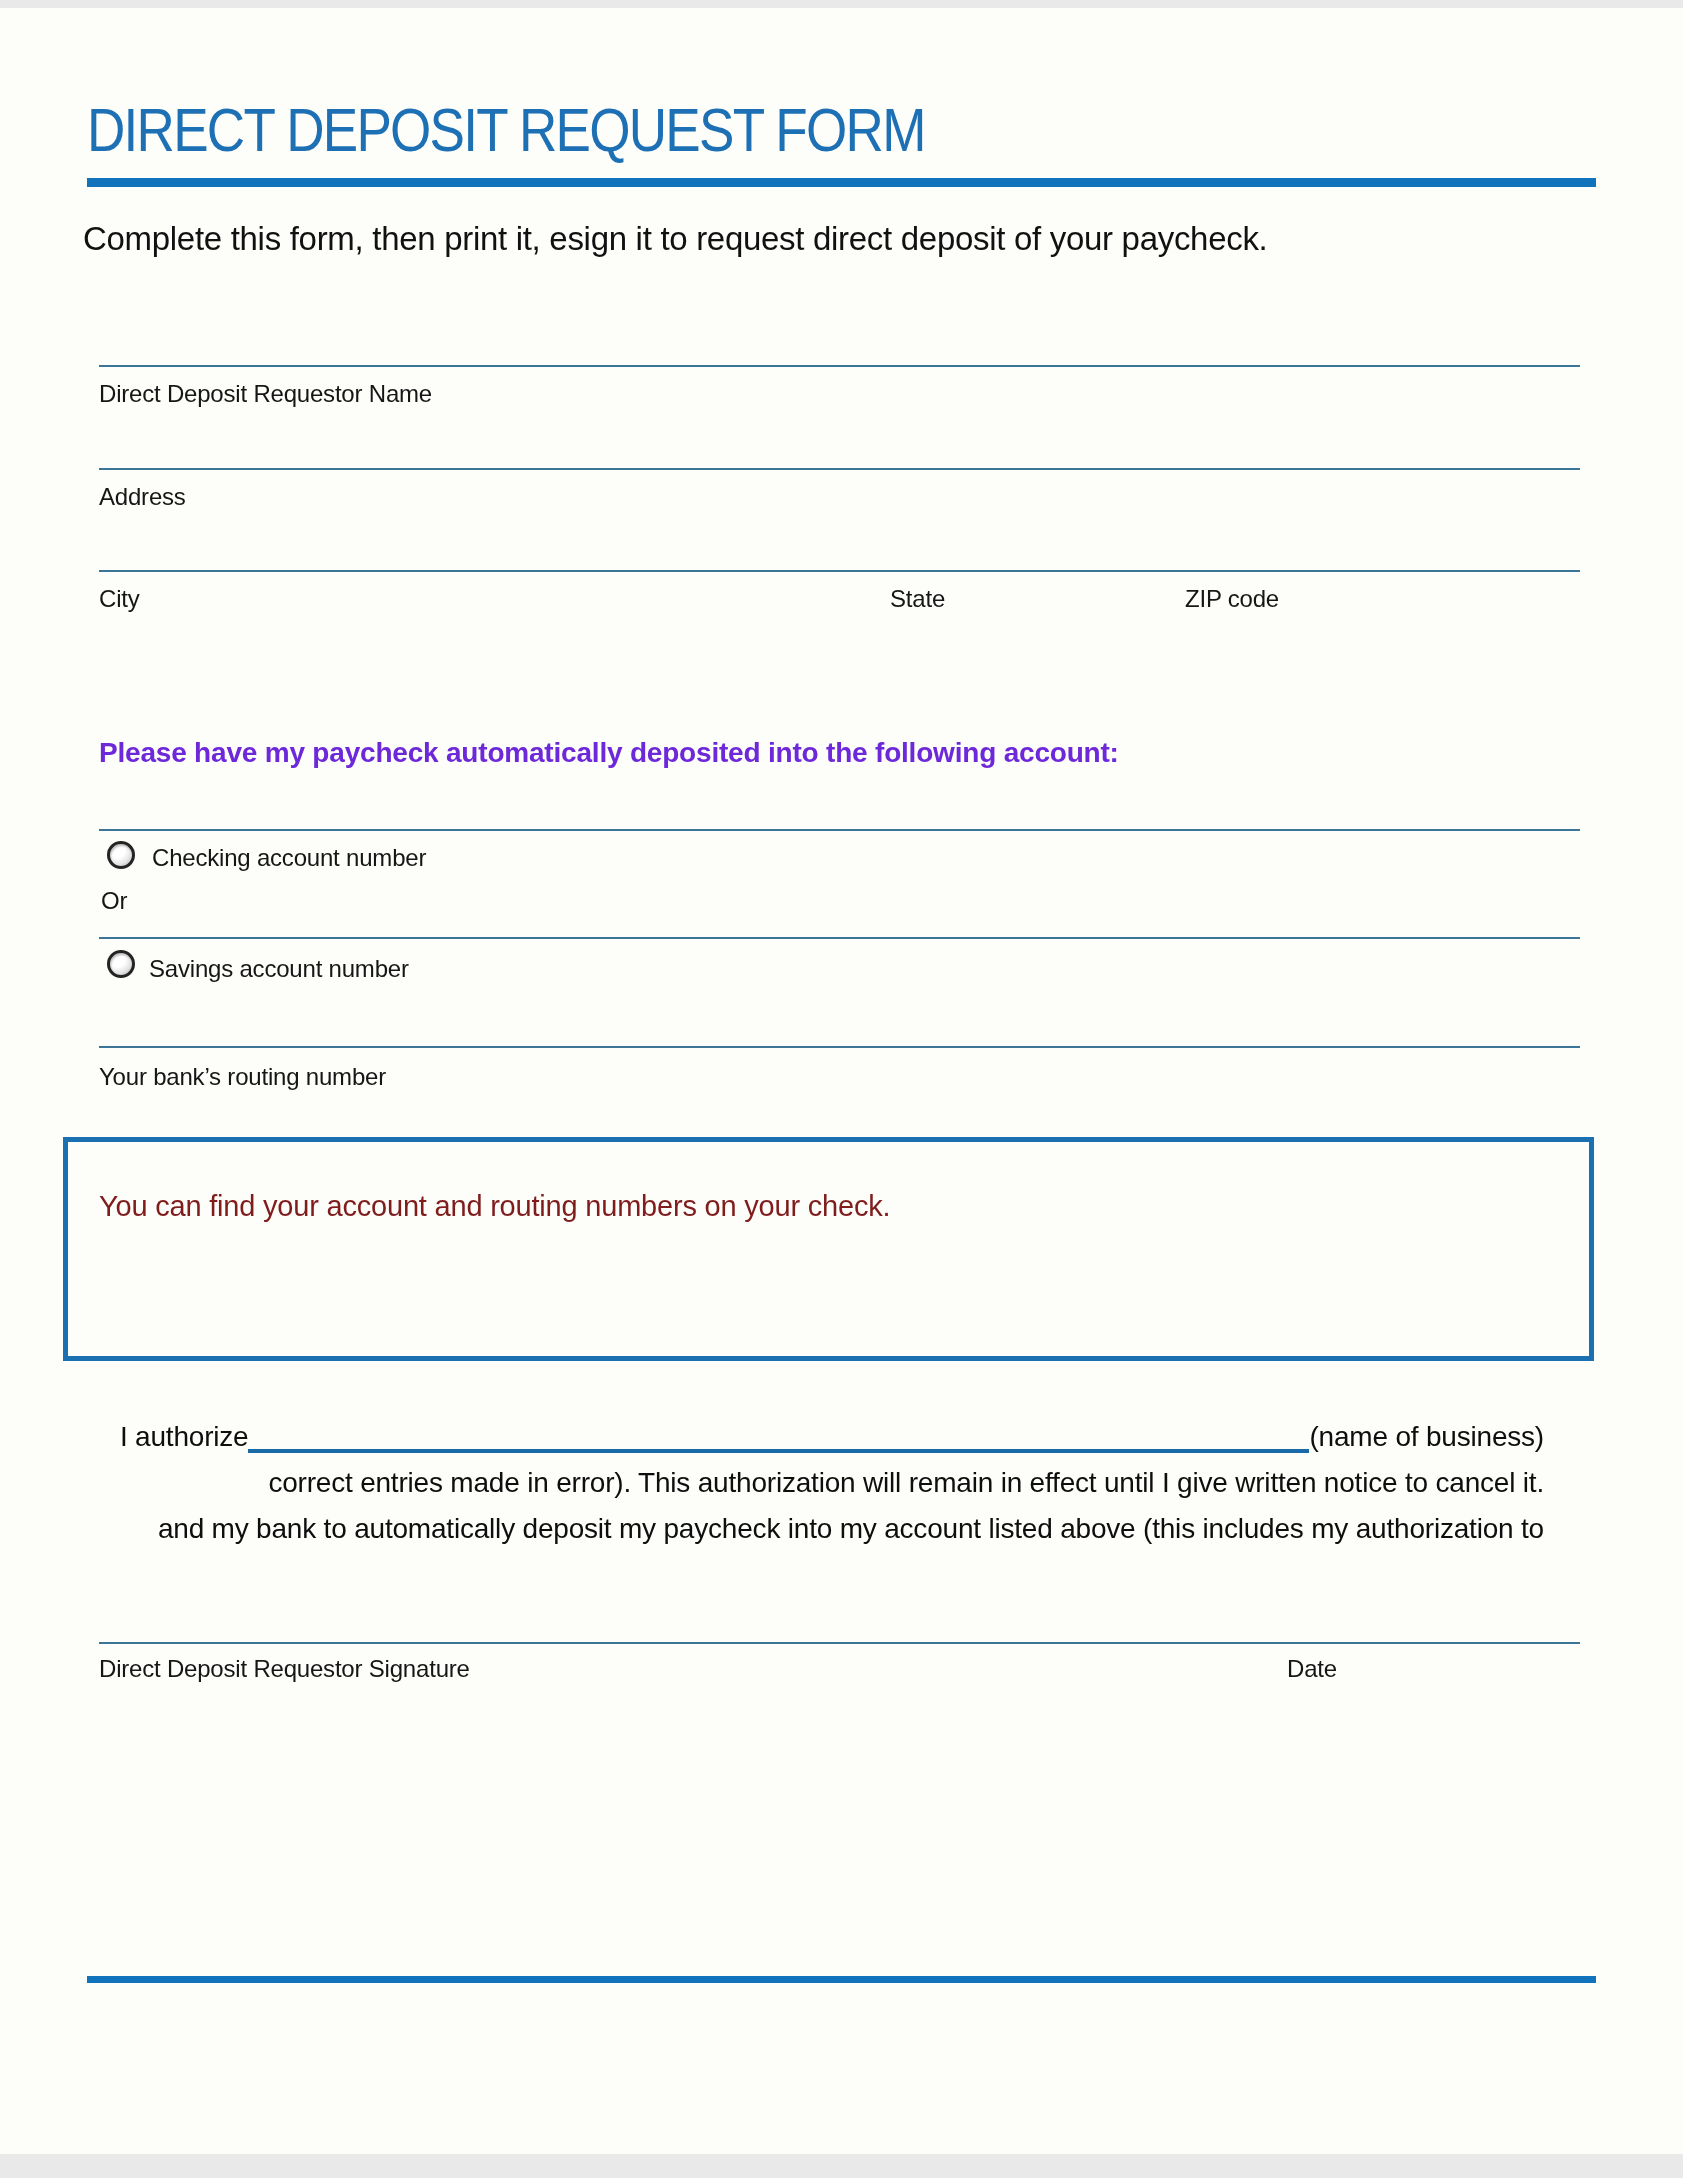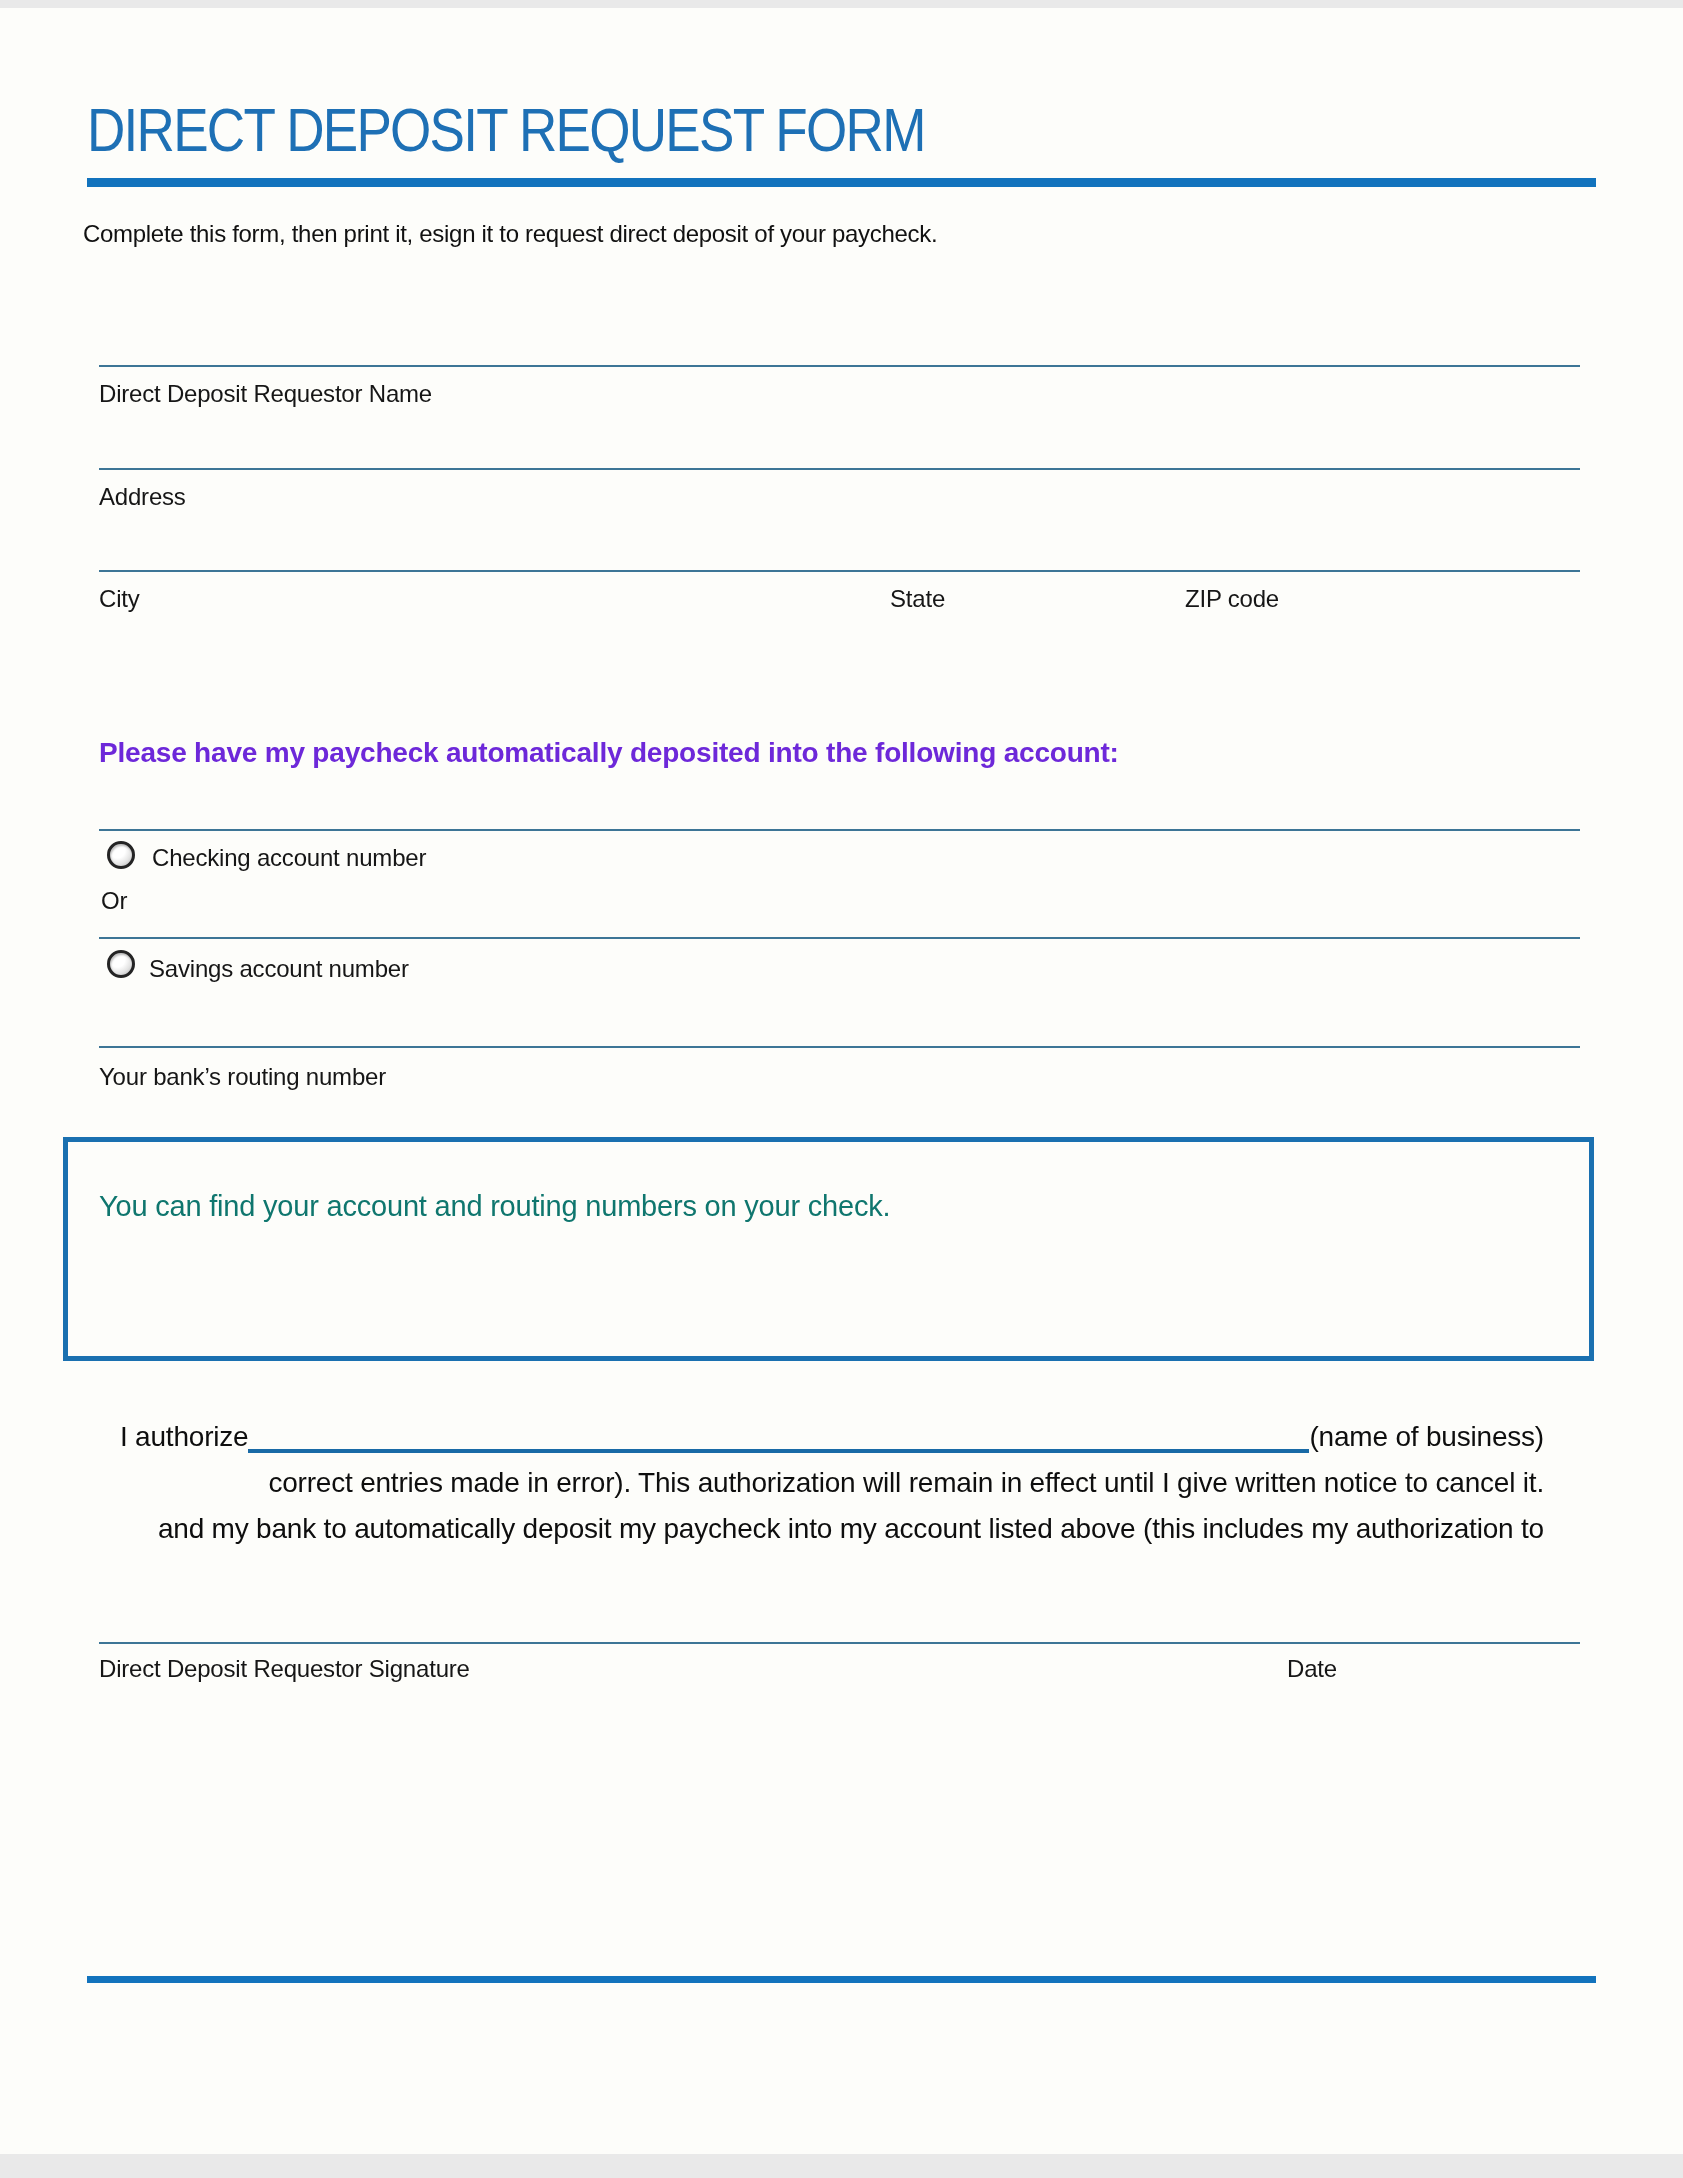--- a/index.html
+++ b/index.html
@@ -27,21 +27,21 @@
   }
   .rule-thick{
     left:87px;width:1509px;height:9px;
     background:#1273bd;
   }
   .rule-top{top:170px;}
   .rule-bottom{top:1968px;height:7px;}
 
   .intro{
     left:83px;top:212px;
-    font-size:24px;letter-spacing:-0.3px;
+    font-size:33px;letter-spacing:-0.3px;
     white-space:nowrap;color:#111;
   }
 
   
   .fline{
     left:99px;width:1481px;height:2px;
     background:#3d7596;
   }
   .label{
     font-size:24px;letter-spacing:-0.2px;
@@ -64,21 +64,21 @@
   
   .note-box{
     left:63px;top:1129px;
     width:1521px;height:214px;
     border:5px solid #1a70b0;
     background:transparent;
   }
   .note-text{
     left:99px;top:1182px;
     font-size:29px;letter-spacing:-0.2px;
-    white-space:nowrap;color:#0f766e;
+    white-space:nowrap;color:#7f1d1d;
   }
 
   
   .auth{
     left:99px;top:1406px;
     width:1445px;
     font-size:28px;letter-spacing:-0.2px;
     line-height:46px;color:#0e0e0e;text-align:right;
   }
   .auth .row1{white-space:nowrap;}

